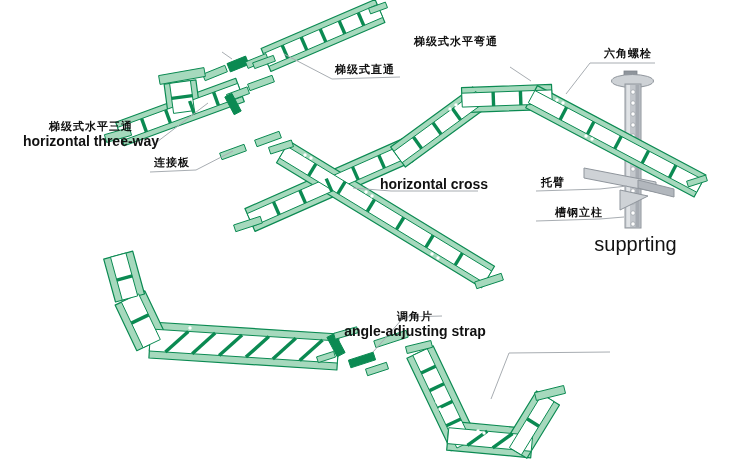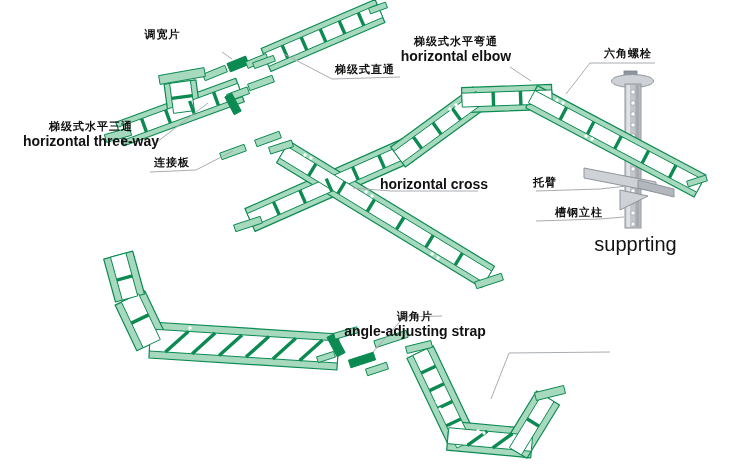--- a/index.html
+++ b/index.html
@@ -179,50 +179,48 @@
       <polyline class="leader" points="150,172 196,170 233,151"></polyline>
       <polyline class="leader" points="478,191 391,191 353,188"></polyline>
       <polyline class="leader" points="536,191 600,189 627,186"></polyline>
       <polyline class="leader" points="536,221 600,219 624,217"></polyline>
       <polyline class="leader" points="442,316 404,317 373,352"></polyline>
       <polyline class="leader" points="610,352 509,353 491,399"></polyline>
     </g>
   </svg>
 
   <div class="lbl" style="left:55px;top:28px;width:215px">
-    <div class="zh">调宽片</div>
   </div>
 
   <div class="lbl" style="left:325px;top:63px;width:80px">
     <div class="zh">梯级式直通</div>
   </div>
 
   <div class="lbl" style="left:392px;top:35px;width:128px">
     <div class="zh">梯级式水平弯通</div>
-    <div class="en">horizontal elbow</div>
   </div>
 
   <div class="lbl" style="left:592px;top:47px;width:72px">
     <div class="zh">六角螺栓</div>
   </div>
 
   <div class="lbl" style="left:10px;top:120px;width:162px">
     <div class="zh">梯级式水平三通</div>
     <div class="en">horizontal three-way</div>
   </div>
 
   <div class="lbl" style="left:144px;top:156px;width:56px">
     <div class="zh">连接板</div>
   </div>
 
   <div class="lbl" style="left:379px;top:176px;width:110px">
     <div class="en">horizontal cross</div>
   </div>
 
-  <div class="lbl" style="left:533px;top:176px;width:40px;text-align:left">
+  <div class="lbl" style="left:533px;top:176px;width:40px;text-align:center">
     <div class="zh">托臂</div>
   </div>
 
   <div class="lbl" style="left:533px;top:206px;width:70px;text-align:right">
     <div class="zh">槽钢立柱</div>
   </div>
 
   <div class="lbl" style="left:578px;top:232px;width:115px">
     <div class="big-en">supprting</div>
   </div>

